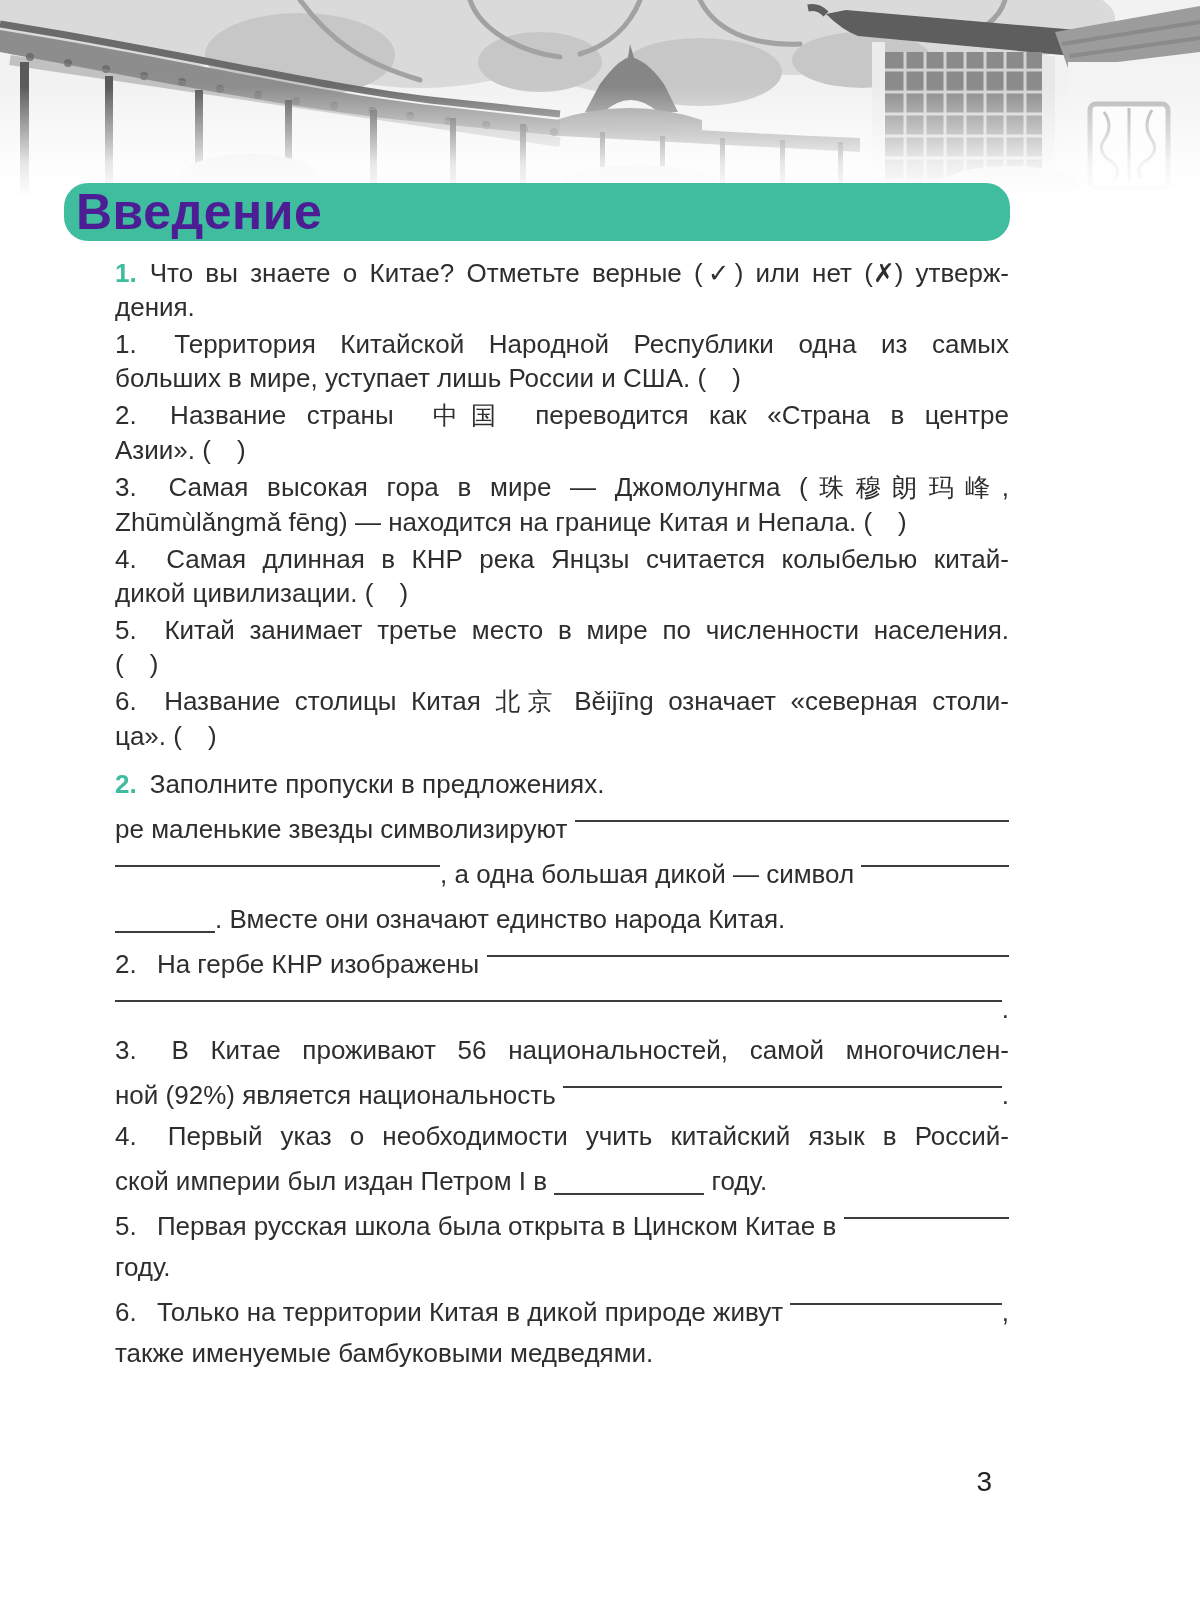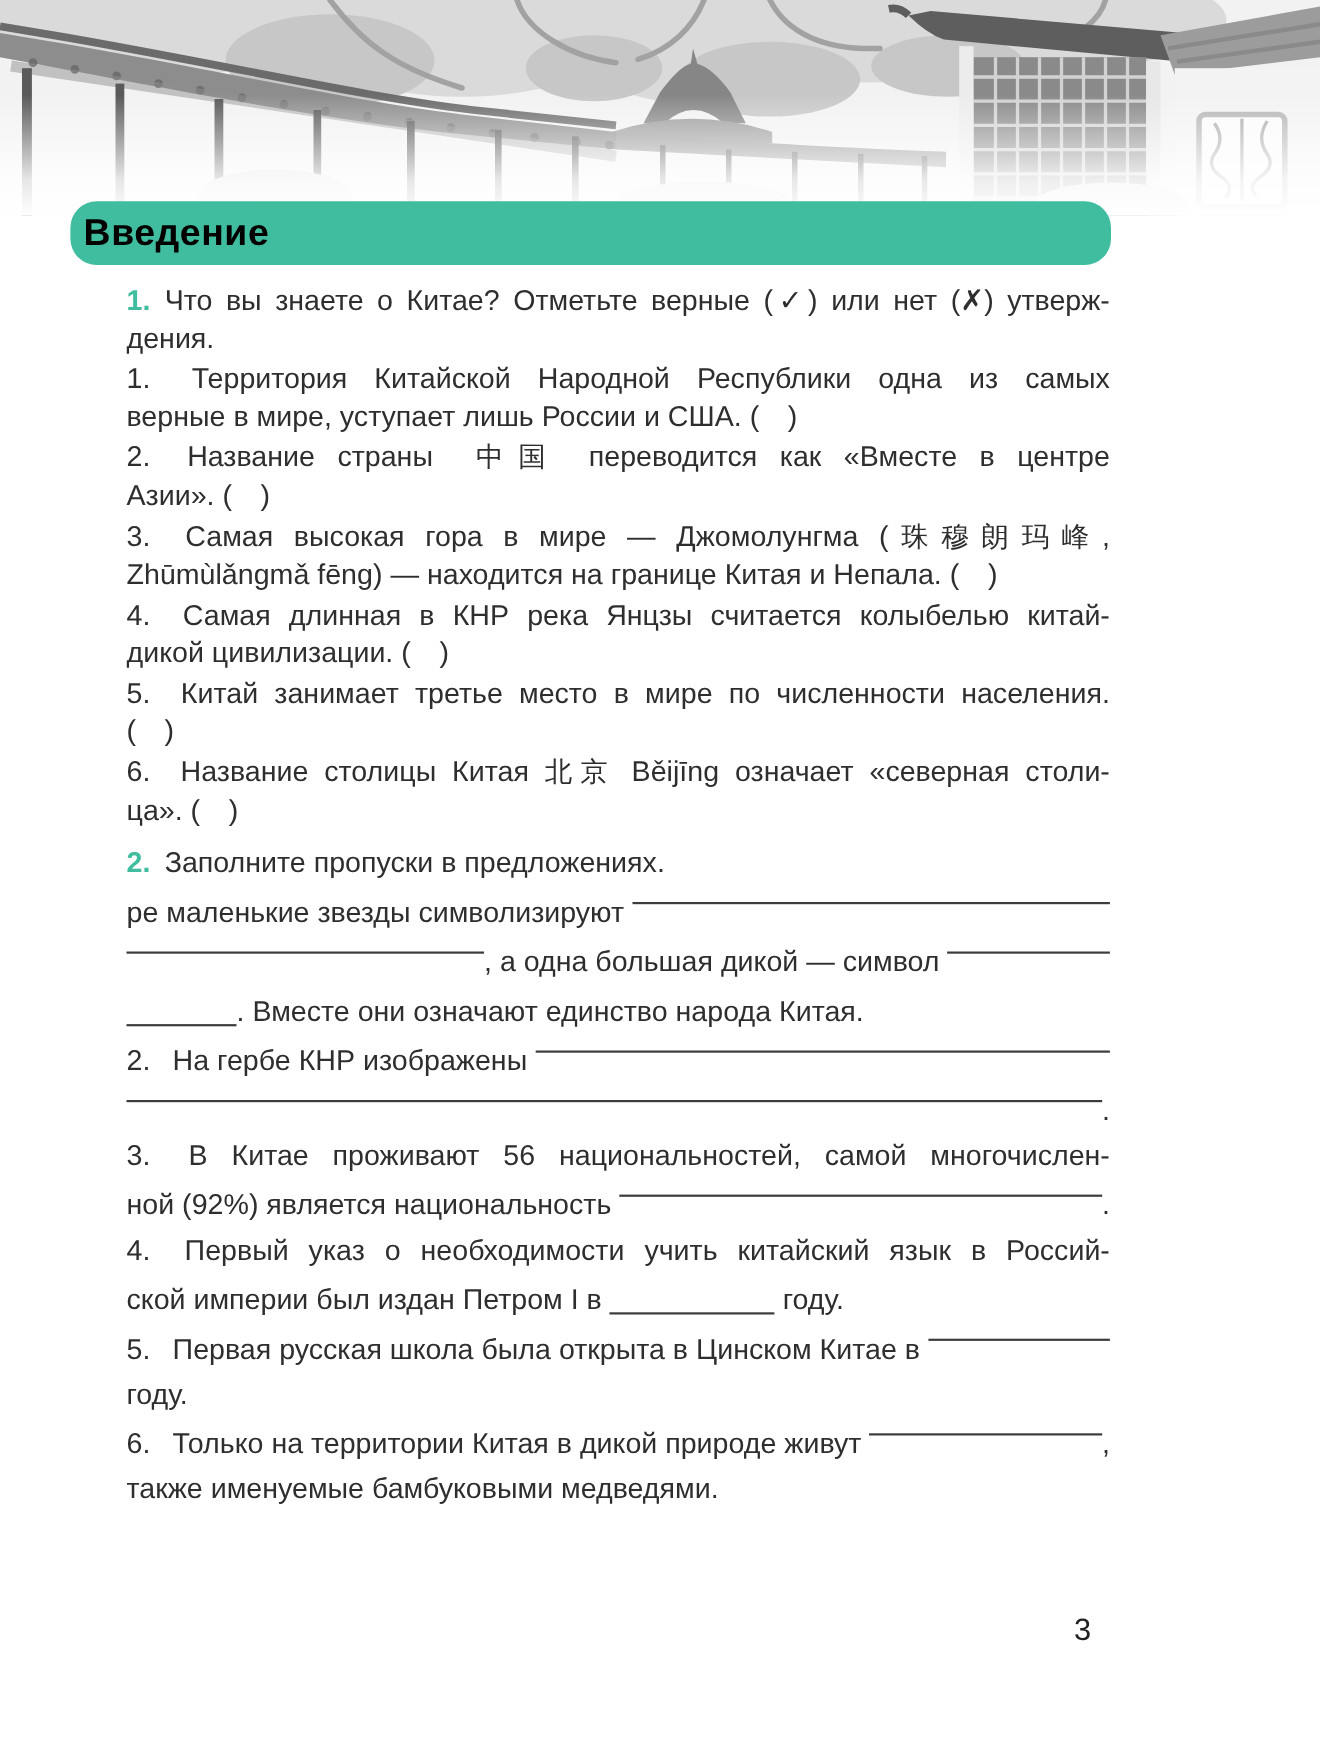--- a/index.html
+++ b/index.html
@@ -17,21 +17,21 @@
     position:absolute;left:0;top:86px;width:1200px;height:110px;
     background:linear-gradient(to bottom,rgba(255,255,255,0),rgba(255,255,255,0.85) 70%,#ffffff);
   }
   
   .banner{
     position:absolute;left:64px;top:183px;width:946px;height:58px;
     background:var(--accent);border-radius:24px;
     display:flex;align-items:center;
   }
   .banner .title{
-    color:#000000;font-weight:bold;font-size:34px;line-height:1;
+    color:#4c1d95;font-weight:bold;font-size:50px;line-height:1;
     padding-left:12px;letter-spacing:0.5px;
   }
   
   .content{
     position:absolute;left:115px;top:256px;width:894px;
     font-size:26px;line-height:34px;
   }
   .exercise + .exercise{margin-top:14px;}
   .para{margin:0 0 3px 0;}
   .line{text-align:justify;text-align-last:justify;}
@@ -164,24 +164,24 @@
 </div>
 
 <div class="content">
   <section class="exercise" id="ex0">
       <div class="para">
         <div class="line"><span class="seg num">1.</span><span class="seg"> Что вы знаете о Китае? Отметьте верные (✓) или нет (✗) утверж-</span></div>
         <div class="line last"><span class="seg">дения.</span></div>
       </div>
       <div class="para">
         <div class="line"><span class="seg">1.  Территория Китайской Народной Республики одна из самых</span></div>
-        <div class="line last"><span class="seg">верные в мире, уступает лишь России и США. (  )</span></div>
-      </div>
-      <div class="para">
-        <div class="line"><span class="seg">2.  Название страны  </span><span class="seg cjk">中国</span><span class="seg">  переводится как «Вместе в центре</span></div>
+        <div class="line last"><span class="seg">больших в мире, уступает лишь России и США. (  )</span></div>
+      </div>
+      <div class="para">
+        <div class="line"><span class="seg">2.  Название страны  </span><span class="seg cjk">中国</span><span class="seg">  переводится как «Страна в центре</span></div>
         <div class="line last"><span class="seg">Азии». (  )</span></div>
       </div>
       <div class="para">
         <div class="line"><span class="seg">3.  Самая высокая гора в мире — Джомолунгма (</span><span class="seg cjk">珠穆朗玛峰</span><span class="seg">,</span></div>
         <div class="line last"><span class="seg">Zhūmùlǎngmǎ fēng) — находится на границе Китая и Непала. (  )</span></div>
       </div>
       <div class="para">
         <div class="line"><span class="seg">4.  Самая длинная в КНР река Янцзы считается колыбелью китай-</span></div>
         <div class="line last"><span class="seg">дикой цивилизации. (  )</span></div>
       </div>

